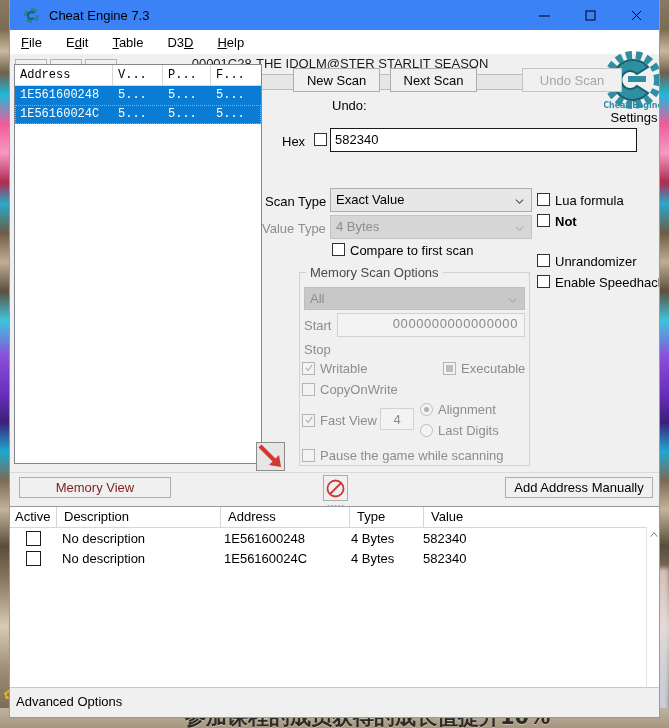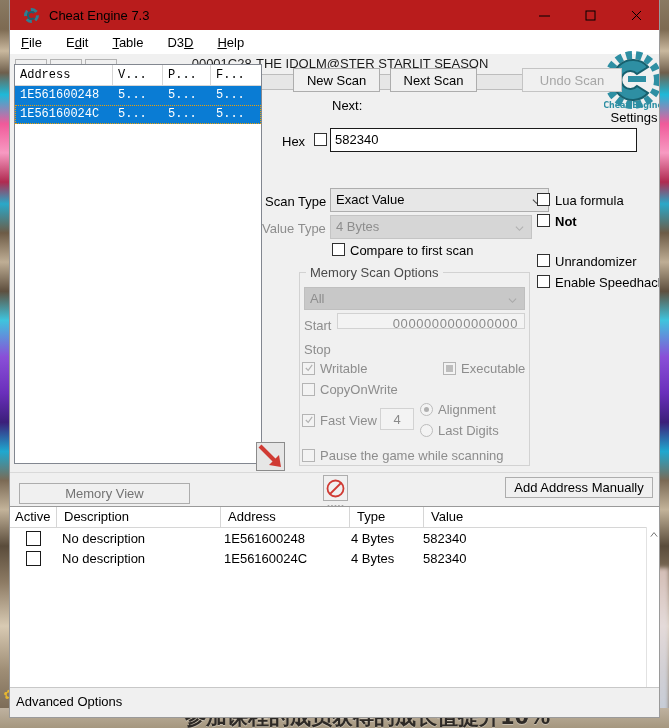--- a/index.html
+++ b/index.html
@@ -60,21 +60,21 @@
   
   #window{
     position:absolute;left:9px;top:0;width:651px;height:718px;
     background:#f0f0f0;
     border:1px solid #9a9a9a;border-top:none;
     box-sizing:border-box;
     overflow:hidden;
   }
   
   #titlebar{
-    height:30px;background:#b91c1c;display:flex;align-items:center;
+    height:30px;background:#3b82f6;display:flex;align-items:center;
     border-bottom:1px solid #ffffff;
   }
   #ce-titleicon{
     width:17px;height:17px;margin-left:13px;margin-right:9px;
     position:relative;flex:none;
   }
   #ce-titleicon .gearring{
     position:absolute;left:1px;top:1px;width:15px;height:15px;
     border-radius:50%;
     border:3px dashed #2e7f92;
@@ -179,21 +179,21 @@
   #lbl-hex{left:272px;top:134px;}
   #chk-hex{left:304px;top:133px;}
   #val-input{
     position:absolute;left:320px;top:128px;width:307px;height:24px;
     background:#ffffff;border:1px solid #1a1a1a;box-sizing:border-box;
     font-size:13px;color:#000;padding:3px 0 0 4px;
   }
 
   #lbl-scantype{left:255px;top:194px;}
   #sel-scantype{
-    position:absolute;left:320px;top:188px;width:219px;height:24px;
+    position:absolute;left:320px;top:188px;width:202px;height:24px;
     background:#e7e7e7;border:1px solid #adadad;box-sizing:border-box;
     font-size:13px;color:#000;padding:3px 0 0 5px;
   }
   #lbl-valuetype{left:252px;top:221px;}
   #sel-valuetype{
     position:absolute;left:320px;top:215px;width:202px;height:24px;
     background:#d6d6d6;border:1px solid #c4c4c4;box-sizing:border-box;
     font-size:13px;color:#8d8d8d;padding:3px 0 0 5px;
   }
   .caret{
@@ -236,21 +236,21 @@
     position:absolute;left:296px;top:265px;background:#f0f0f0;
     padding:0 4px;font-size:13px;color:#4a4a4a;
   }
   #sel-region{
     position:absolute;left:294px;top:287px;width:221px;height:23px;
     background:#c8c8c8;border:1px solid #bfbfbf;box-sizing:border-box;
     font-size:13px;color:#8d8d8d;padding:3px 0 0 5px;
   }
   #lbl-start{left:294px;top:318px;}
   #inp-start{
-    position:absolute;left:327px;top:313px;width:188px;height:16px;
+    position:absolute;left:327px;top:313px;width:188px;height:24px;
     background:#f3f3f3;border:1px solid #d2d2d2;box-sizing:border-box;
     font-size:13px;color:#8a8a8a;text-align:right;padding:2px 6px 0 0;
     font-family:"Liberation Sans",sans-serif;letter-spacing:.6px;
   }
   #lbl-stop{left:294px;top:342px;}
   #inp-stop{
     position:absolute;left:327px;top:337px;width:188px;height:21px;
     background:#f3f3f3;border:1px solid #d2d2d2;box-sizing:border-box;
     font-size:13px;color:#8a8a8a;text-align:right;padding:2px 6px 0 0;
     letter-spacing:.6px;
@@ -288,23 +288,23 @@
     position:absolute;left:246px;top:442px;width:29px;height:29px;
     background:#e6e6e6;border:1px solid #8b8b8b;box-sizing:border-box;
   }
 
   
   #midbar{
     position:absolute;left:0px;top:472px;width:651px;height:30px;
     background:#f0f0f0;border-top:1px solid #d9d9d9;
   }
   #btn-memview{
-    position:absolute;left:9px;top:4px;width:171px;height:21px;
+    position:absolute;left:9px;top:4px;width:152px;height:21px;
     background:#f0f0f0;border:1px solid #adadad;box-sizing:border-box;
-    font-size:13px;color:#737373;display:flex;align-items:center;justify-content:center;margin-top:6px;
+    font-size:13px;color:#7f1d1d;display:flex;align-items:center;justify-content:center;
   }
   #btn-addaddr{
     position:absolute;left:495px;top:4px;width:148px;height:21px;
     background:#f0f0f0;border:1px solid #adadad;box-sizing:border-box;
     font-size:13px;color:#000;display:flex;align-items:center;justify-content:center;
   }
   #btn-noicon{
     position:absolute;left:313px;top:2px;width:25px;height:26px;
     background:#f0f0f0;border:1px solid #adadad;box-sizing:border-box;
     display:flex;align-items:center;justify-content:center;
@@ -472,21 +472,21 @@
       <div class="rl-td rl-c1">5...</div>
       <div class="rl-td rl-c2">5...</div>
       <div class="rl-td rl-c3">5...</div>
     </div>
   </div>
 
   <div class="btn" id="btn-newscan">New Scan</div>
   <div class="btn" id="btn-nextscan">Next Scan</div>
   <div class="btn disabled" id="btn-undoscan">Undo Scan</div>
 
-  <div class="lbl" id="lbl-value">Next:</div>
+  <div class="lbl" id="lbl-value">Undo:</div>
   <div class="lbl" id="lbl-hex">Hex</div>
   <div class="chk" id="chk-hex"></div>
   <div id="val-input">582340</div>
 
   <div class="lbl" id="lbl-scantype">Scan Type</div>
   <div id="sel-scantype">
     <span>Exact Value</span>
     <svg class="caret" viewBox="0 0 10 10">
         <polyline points="1,3 5,7 9,3" fill="none" stroke="#4a4a4a" stroke-width="1.2"></polyline>
       </svg>

